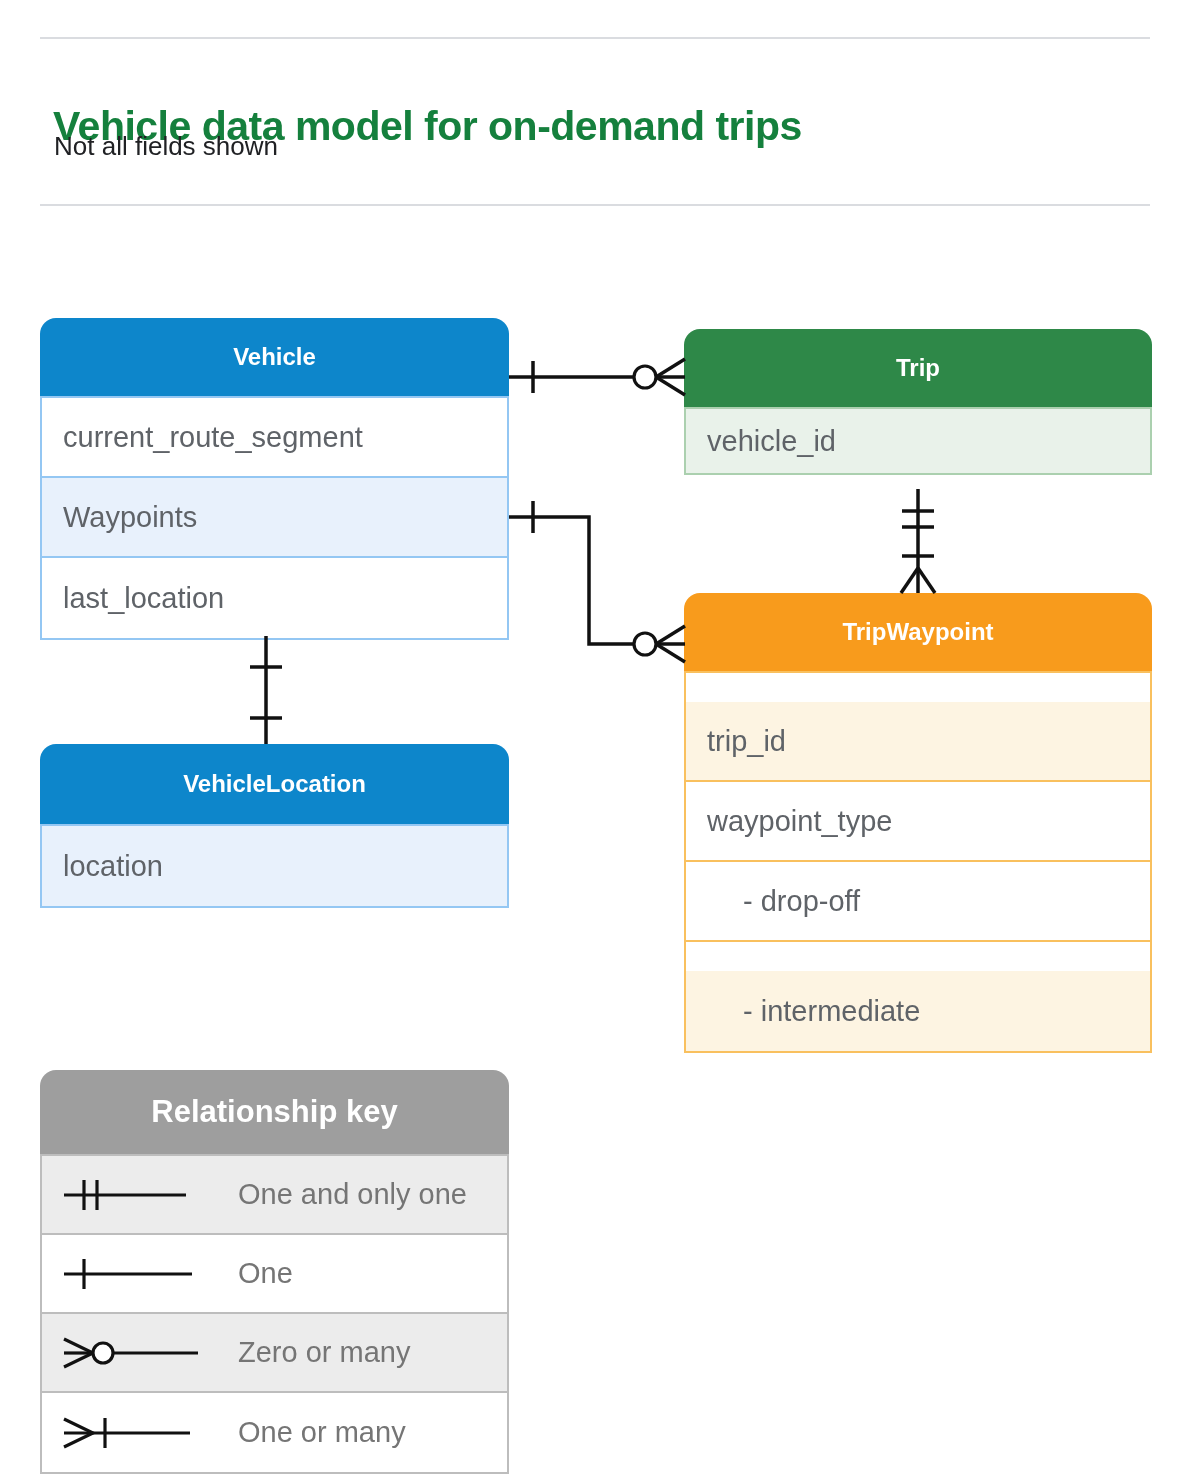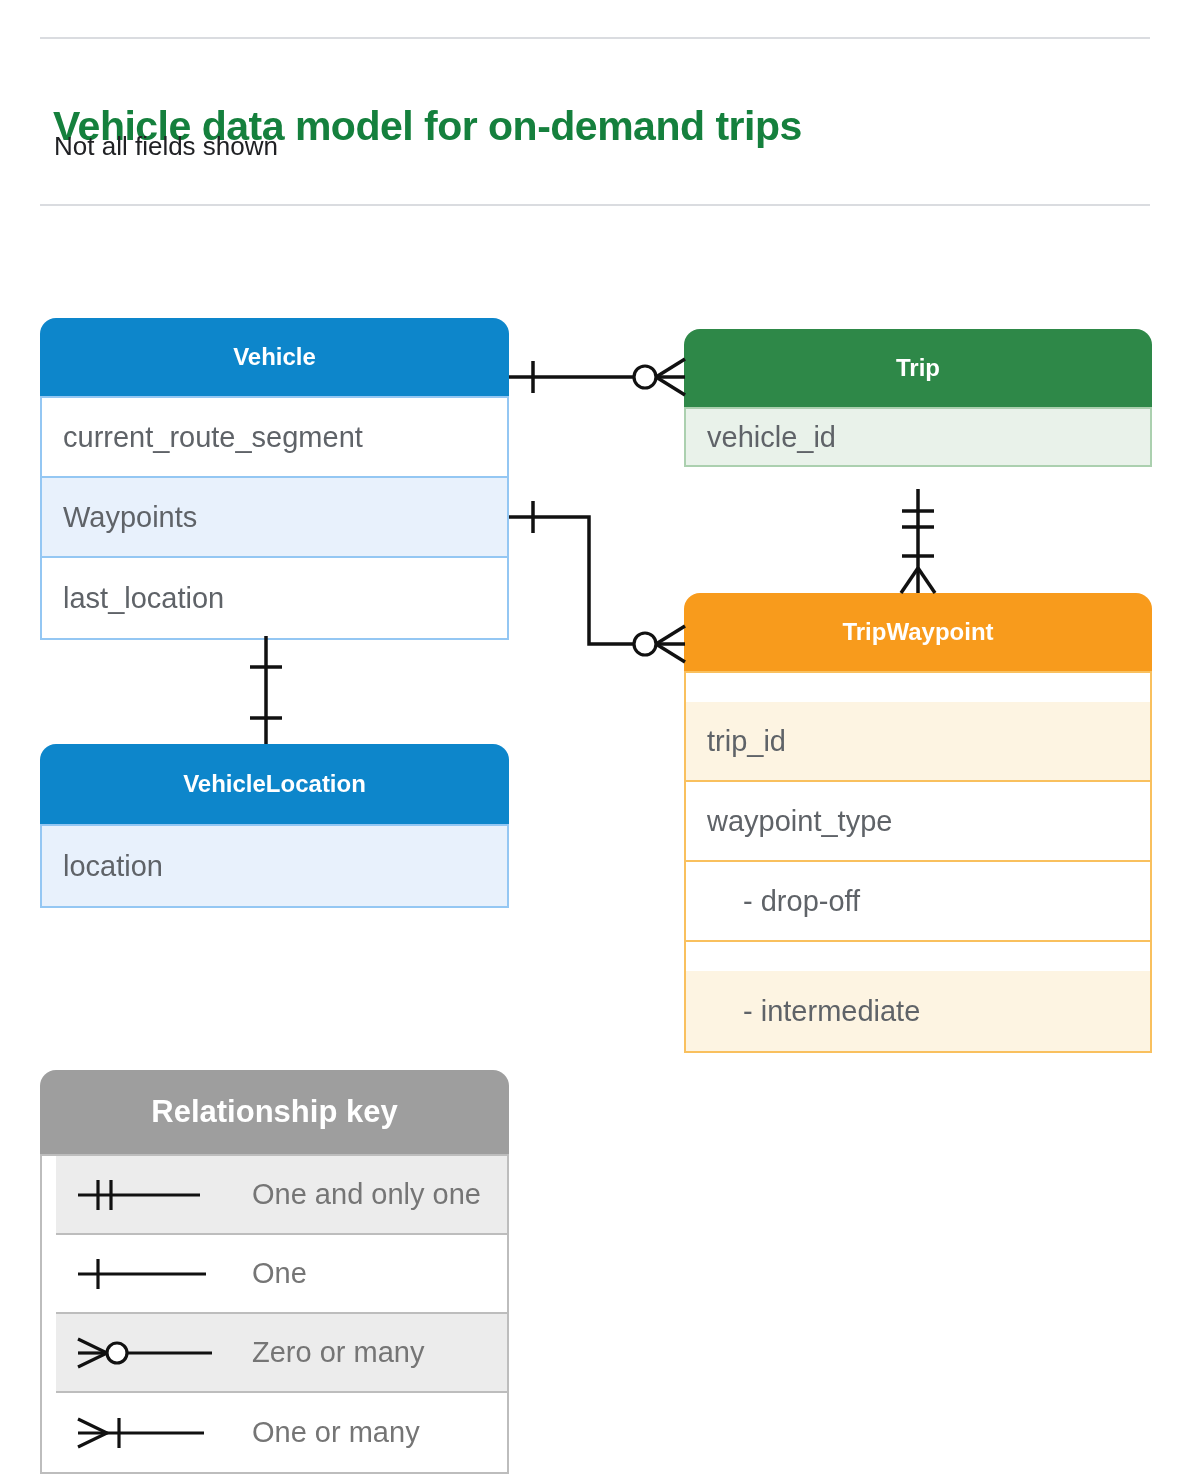--- a/index.html
+++ b/index.html
@@ -53,36 +53,36 @@
   .orange .tbody { border:2px solid #f9c05e; }
   .orange .trow { border-bottom:2px solid #f9c05e; }
   .orange .trow:last-child { border-bottom:none; }
   .orange .trow.shade { background:#fdf4e2;margin-top:29px; }
 
   #table-vehicle { left:40px; top:318px; width:469px; }
   #table-vehicle .thead { height:78px; }
 
   #table-trip { left:684px; top:329px; width:468px; }
   #table-trip .thead { height:78px; }
-  #table-trip .trow { height:56px; }
+  #table-trip .trow { height:64px; }
 
   #table-tripwaypoint { left:684px; top:593px; width:468px; }
   #table-tripwaypoint .thead { height:78px; }
 
   #table-vehiclelocation { left:40px; top:744px; width:469px; }
   #table-vehiclelocation .thead { height:80px; }
 
   
   #legend { left:40px; top:1042px; width:469px; position:absolute;margin-top:28px; }
   #legend .thead {
     height:84px; display:flex; align-items:center; justify-content:center;
     background:#9e9e9e; color:#ffffff; font-weight:700; font-size:31px;
     border-radius:16px 16px 0 0;
   }
-  #legend .tbody { background:#ffffff; border:2px solid #bdbdbd; box-sizing:border-box;padding-left:14px; }
+  #legend .tbody { background:#ffffff; border:2px solid #bdbdbd; box-sizing:border-box; }
   #legend .krow {
     box-sizing:border-box; height:79px; display:flex; align-items:center;
     padding-left:20px; border-bottom:2px solid #bdbdbd; background:#ffffff;
   }
   #legend .krow:last-child { border-bottom:none; }
   #legend .krow.shade { background:#ececec; }
   #legend .ksym { width:152px; flex:none; display:flex; align-items:center; }
   #legend .klabel { margin-left:24px; font-size:29px; color:#757575; white-space:nowrap; }
   .symline { stroke:#111111; stroke-width:3.2; fill:none; }
   .symcircle { stroke:#111111; stroke-width:3.2; fill:#ffffff; }

